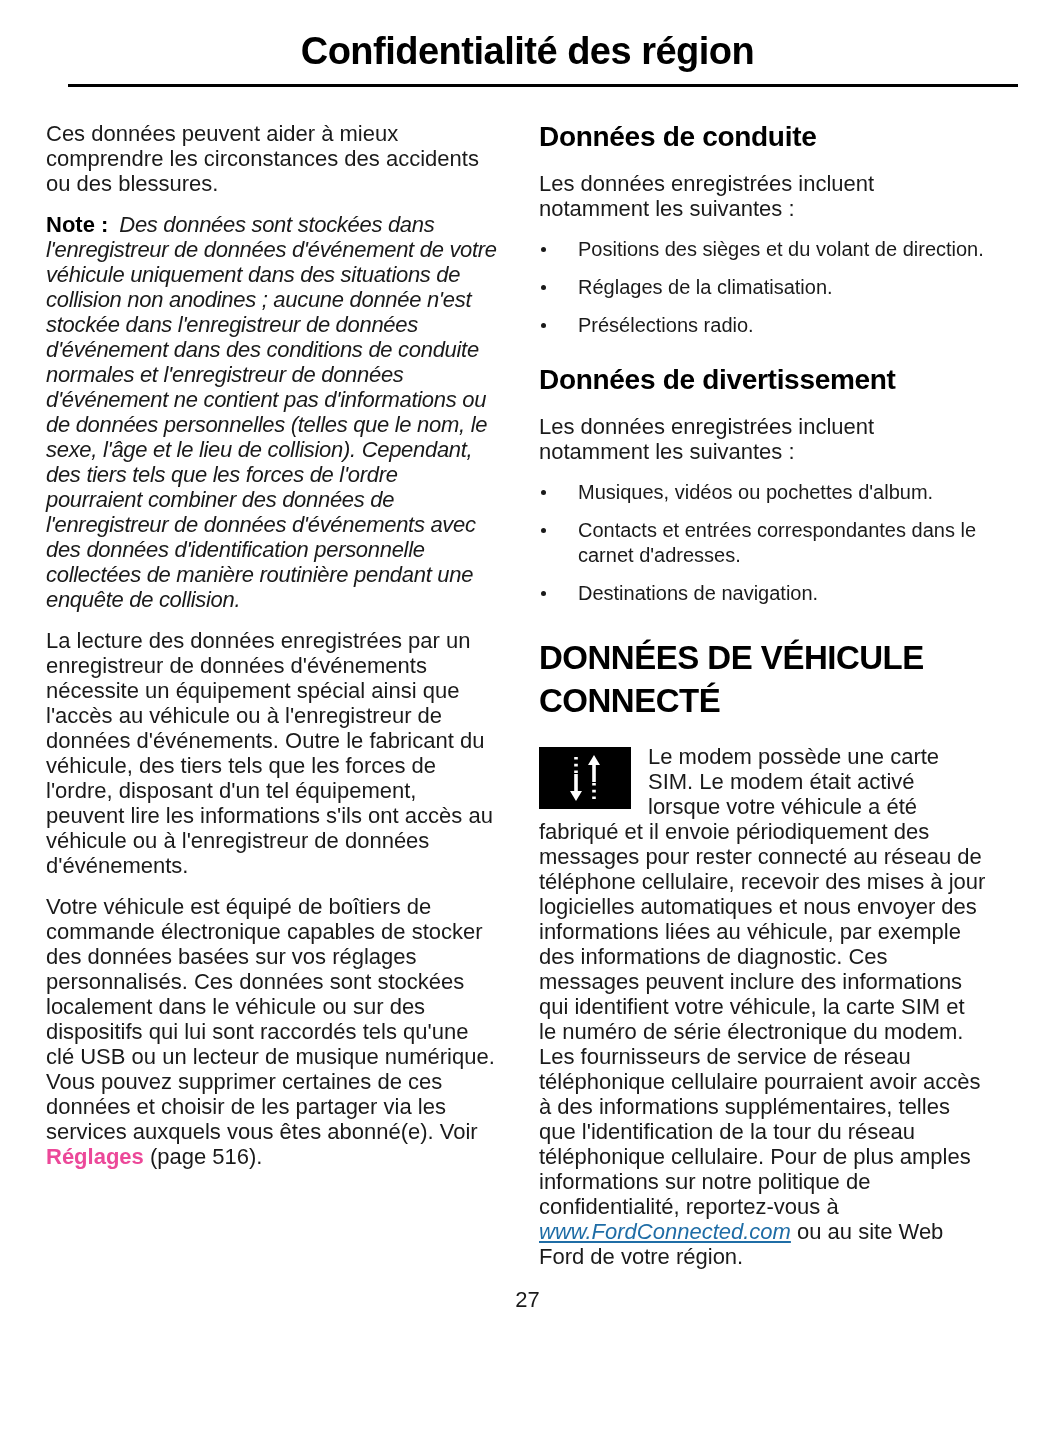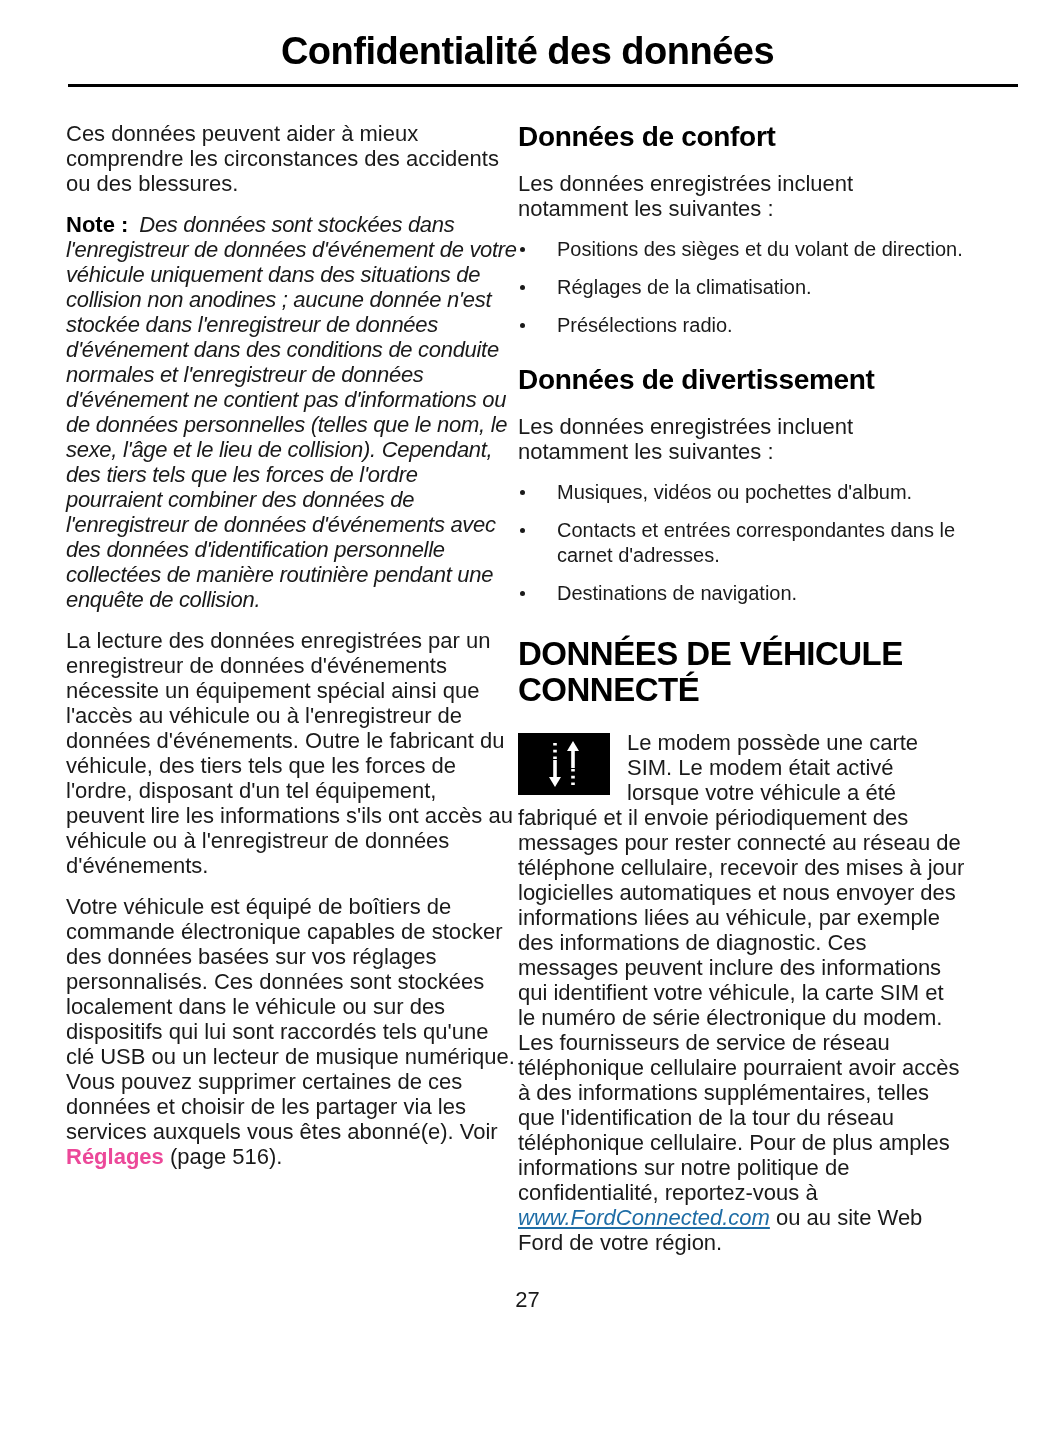--- a/index.html
+++ b/index.html
@@ -28,36 +28,37 @@
   .title-rule {
     position: absolute;
     left: 68px;
     right: 37px;
     top: 84px;
     height: 3px;
     background: #000000;
   }
   .content {
     display: flex;
-    padding: 48px 40px 0 66px;
+    padding: 48px 40px 0 46px;
+    gap: 41px;
     box-sizing: border-box;
   }
   .col-left  { width: 452px; flex: none; }
   .col-right { width: 447px; flex: none; }
   .body-text {
     font-size: 22px;
     line-height: 25px;
     margin: 0 0 16px 0;
     text-align: left;
   }
   .note-label { font-weight: 800; font-style: normal; color: #000000; }
   .note-body  { font-style: italic; letter-spacing: -0.3px; }
   .h-caps {
     font-size: 33px;
-    line-height: 36px;
+    line-height: 43px;
     font-weight: 900;
     letter-spacing: -0.5px;
     color: #000000;
     margin: 30px 0 22px 0;
   }
   .h-sub {
     font-size: 28px;
     font-weight: 800;
     letter-spacing: -0.3px;
     color: #000000;
@@ -105,40 +106,40 @@
     text-align: center;
     font-size: 22px;
     color: #1a1a1a;
   }
 </style>
 </head>
 <body>
 
 <div class="page">
 
-  <h1 class="page-title">Confidentialité des données</h1>
+  <h1 class="page-title">Confidentialité des région</h1>
   <div class="title-rule"></div>
 
   <div class="content">
 
     <div class="col-left">
 
       <p class="body-text">Ces données peuvent aider à mieux comprendre les circonstances des accidents ou des blessures.</p>
 
       <p class="body-text"><span class="note-label">Note :</span><span> </span><span class="note-body">Des données sont stockées dans l'enregistreur de données d'événement de votre véhicule uniquement dans des situations de collision non anodines ; aucune donnée n'est stockée dans l'enregistreur de données d'événement dans des conditions de conduite normales et l'enregistreur de données d'événement ne contient pas d'informations ou de données personnelles (telles que le nom, le sexe, l'âge et le lieu de collision). Cependant, des tiers tels que les forces de l'ordre pourraient combiner des données de l'enregistreur de données d'événements avec des données d'identification personnelle collectées de manière routinière pendant une enquête de collision.</span></p>
 
       <p class="body-text">La lecture des données enregistrées par un enregistreur de données d'événements nécessite un équipement spécial ainsi que l'accès au véhicule ou à l'enregistreur de données d'événements. Outre le fabricant du véhicule, des tiers tels que les forces de l'ordre, disposant d'un tel équipement, peuvent lire les informations s'ils ont accès au véhicule ou à l'enregistreur de données d'événements.</p>
 
 
       <p class="body-text"><span>Votre véhicule est équipé de boîtiers de commande électronique capables de stocker des données basées sur vos réglages personnalisés. Ces données sont stockées localement dans le véhicule ou sur des dispositifs qui lui sont raccordés tels qu'une clé USB ou un lecteur de musique numérique. Vous pouvez supprimer certaines de ces données et choisir de les partager via les services auxquels vous êtes abonné(e).  Voir </span><span class="bold-ref">Réglages</span><span> (page 516).</span></p>
     </div>
 
     <div class="col-right">
 
-      <h3 class="h-sub">Données de confort</h3>
+      <h3 class="h-sub">Données de conduite</h3>
 
       <p class="body-text">Les données enregistrées incluent notamment les suivantes :</p>
 
       <ul class="bullet-list">
         <li class="bullet-item"><span class="bullet-dot"></span><span>Positions des sièges et du volant de direction.</span></li>
         <li class="bullet-item"><span class="bullet-dot"></span><span>Réglages de la climatisation.</span></li>
         <li class="bullet-item"><span class="bullet-dot"></span><span>Présélections radio.</span></li>
       </ul>
 
       <h3 class="h-sub mt">Données de divertissement</h3>

